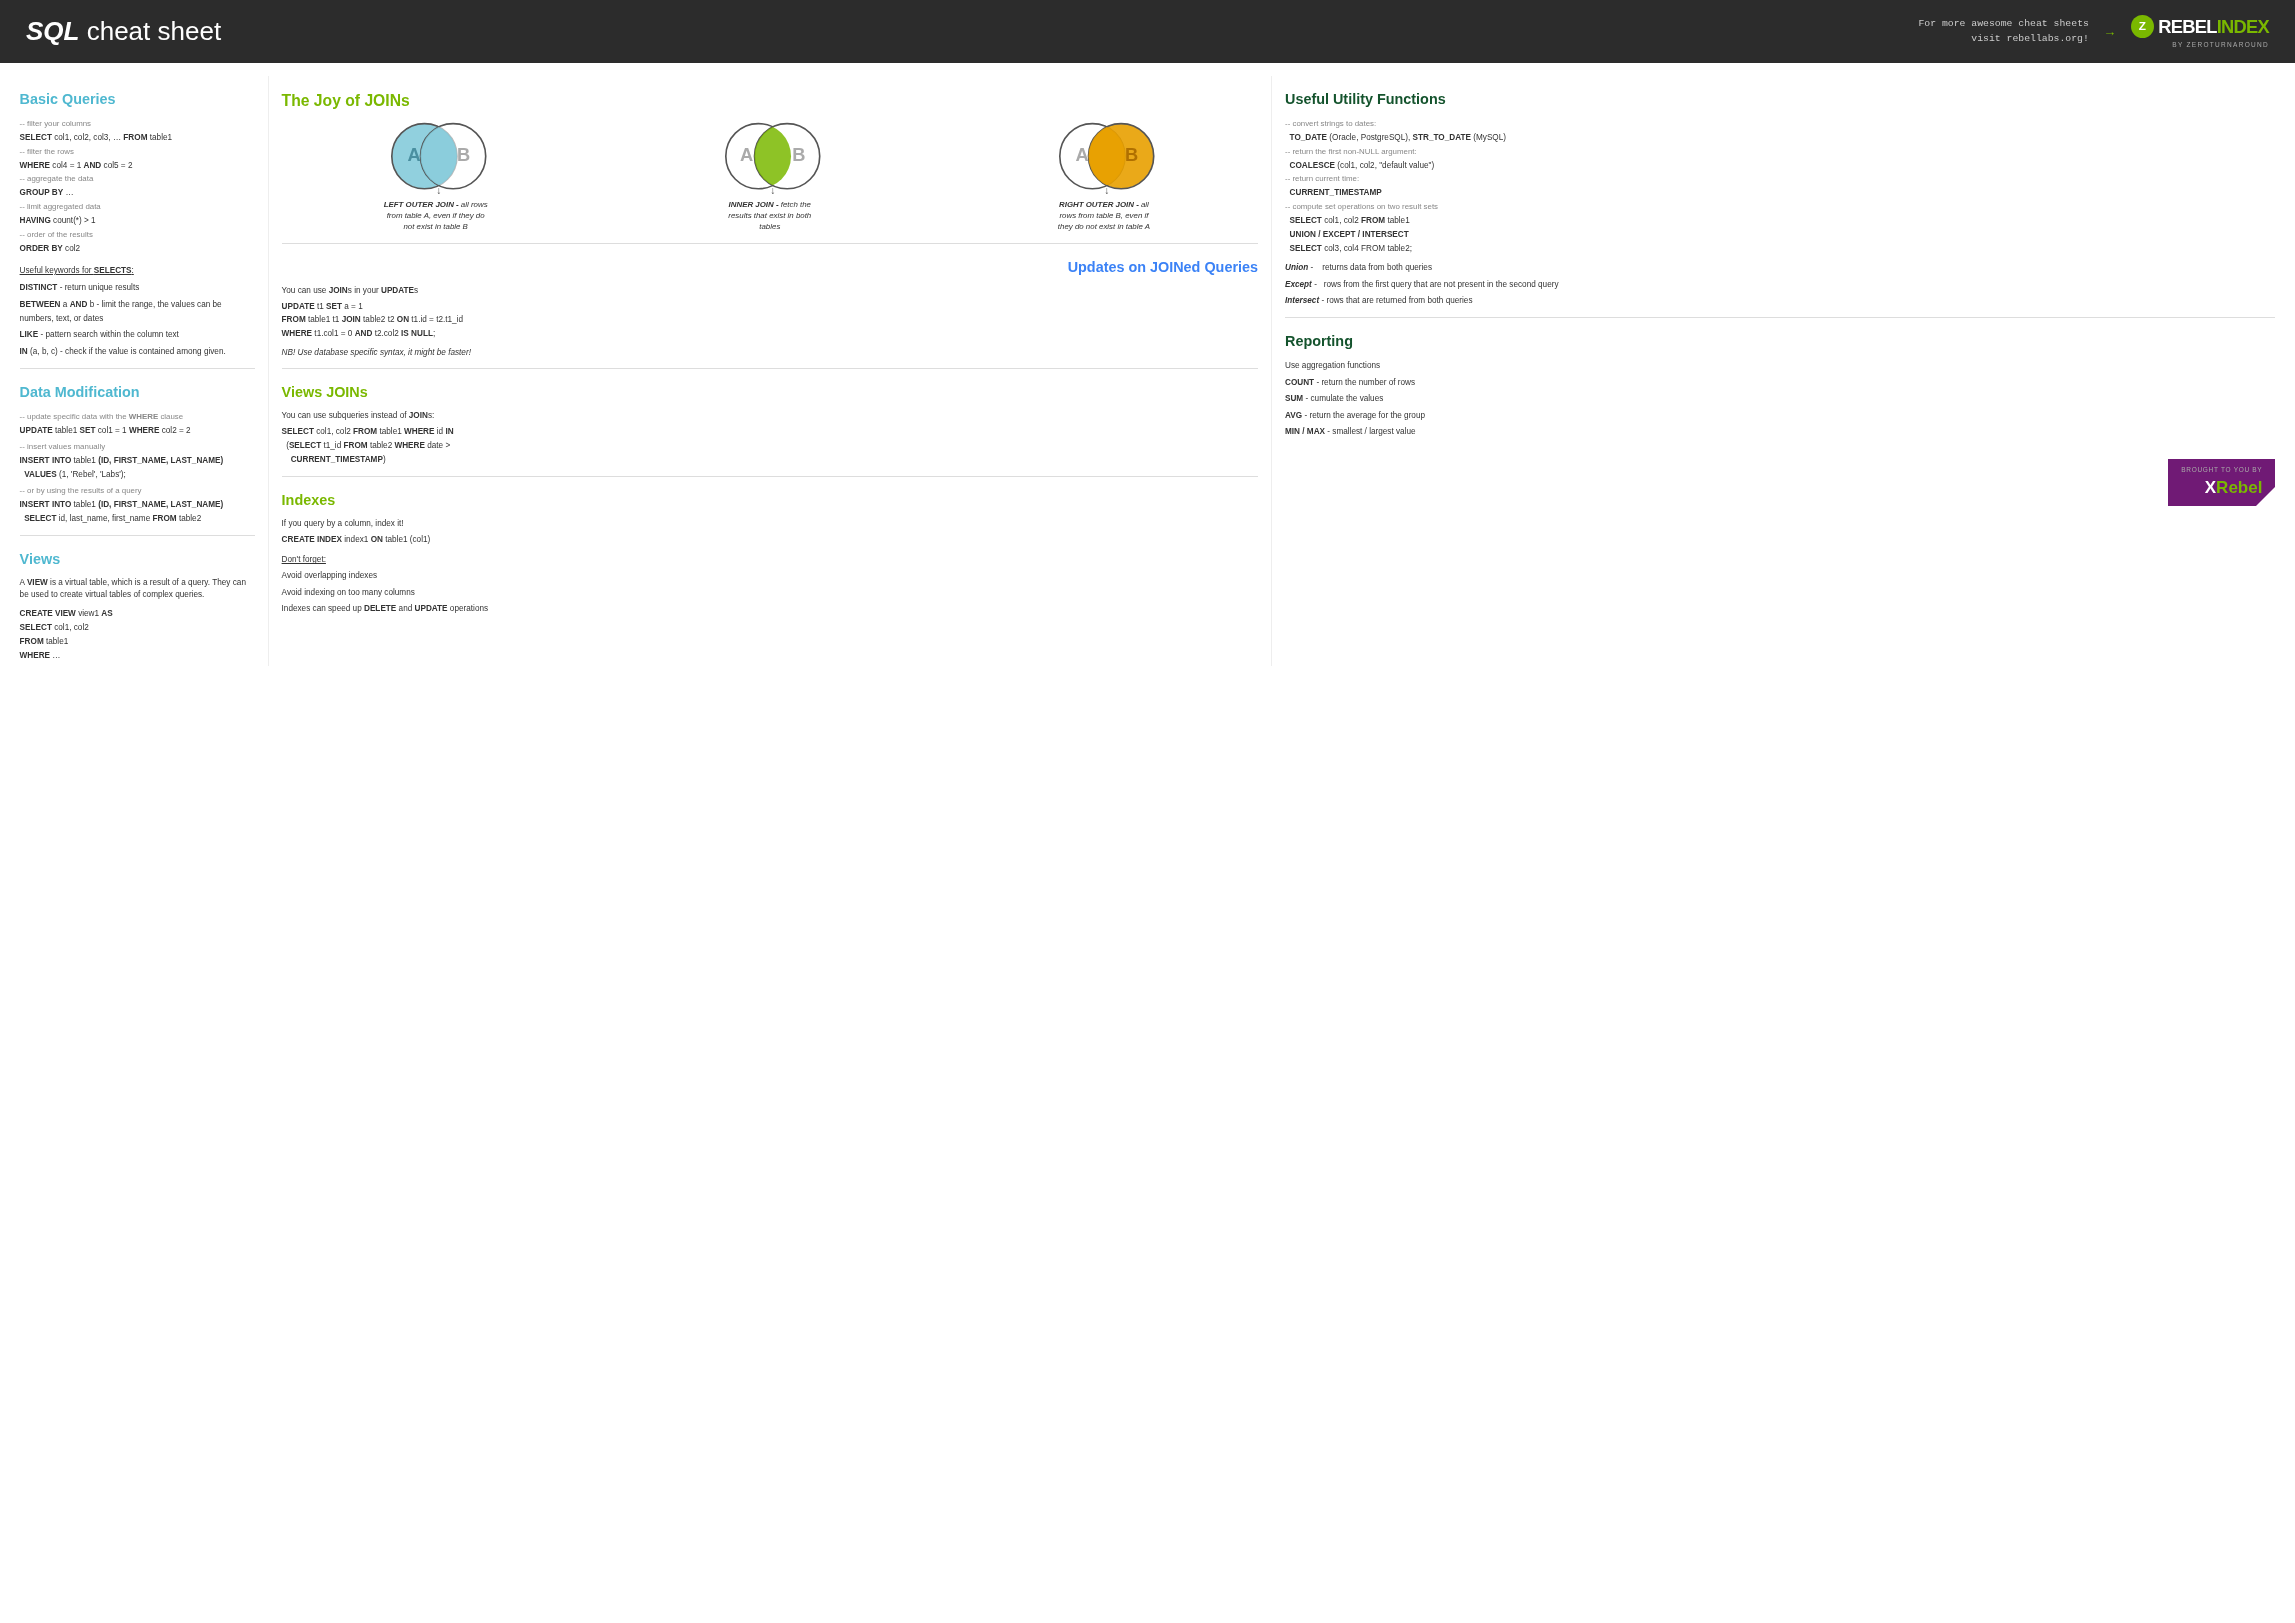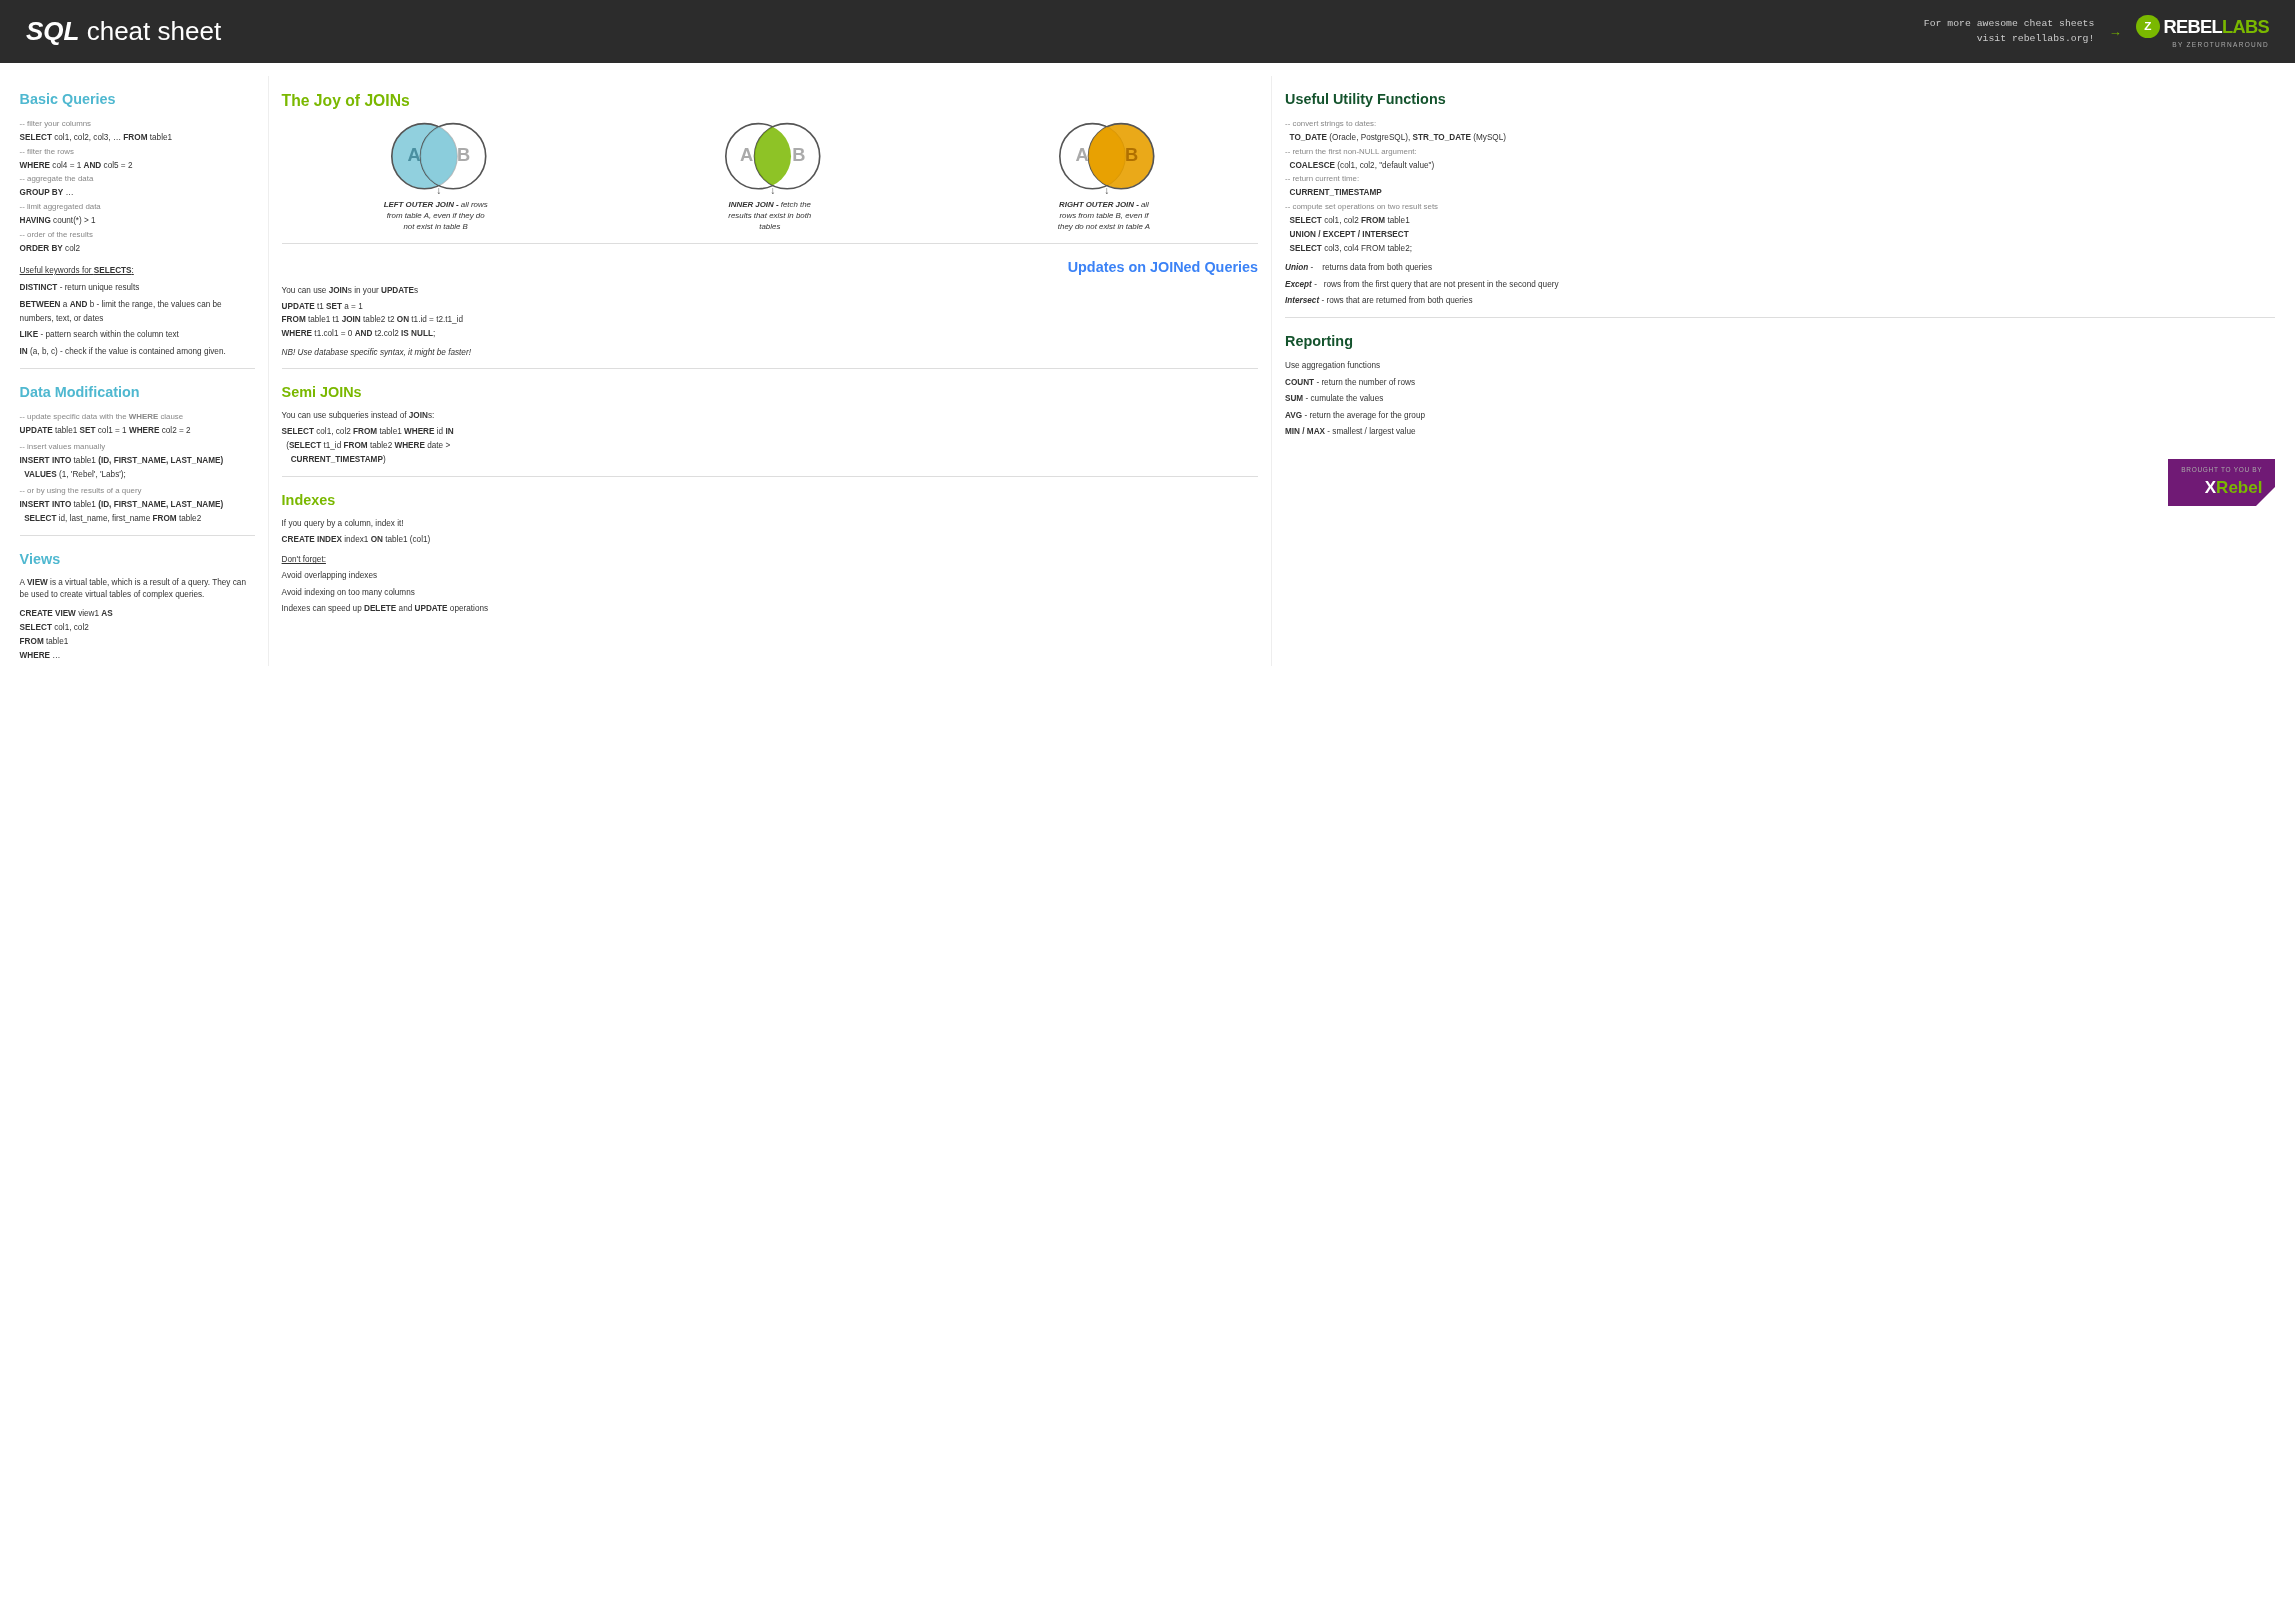--- a/index.html
+++ b/index.html
@@ -176,21 +176,21 @@
       <div>For more awesome cheat sheets</div>
       <div>visit rebellabs.org!</div>
     </div>
     <span class="tagline-arrow">→</span>
     <div class="rebel-logo">
       <div class="rebel-logo-top">
         <div class="rebel-z">
           <span>Z</span>
         </div>
         <div class="rebel-text">
-          <span>REBEL</span><span class="rebel-accent">LABS</span>
+          <span>REBEL</span><span class="rebel-accent">INDEX</span>
         </div>
       </div>
       <div class="rebel-subtext">BY ZEROTURNAROUND</div>
     </div>
   </div>
 </div>
 
 <div class="content">
 
   <div class="col-left">
@@ -333,21 +333,21 @@
         <span class="kw">UPDATE</span> t1 <span class="kw">SET</span> a = 1<br>
         <span class="kw">FROM</span> table1 t1 <span class="kw">JOIN</span> table2 t2 <span class="kw">ON</span> t1.id = t2.t1_id<br>
         <span class="kw">WHERE</span> t1.col1 = 0 <span class="kw">AND</span> t2.col2 <span class="kw">IS NULL</span>;
       </div>
       <p class="desc" style="margin-top:5.2px;font-style:italic;">NB! Use database specific syntax, it might be faster!</p>
     </div>
 
     <hr class="divider">
 
     <div>
-      <div class="section-title" style="color:#7ab800;">Semi JOINs</div>
+      <div class="section-title" style="color:#7ab800;">Views JOINs</div>
       <p class="desc">You can use subqueries instead of <strong>JOIN</strong>s:</p>
       <div class="code-block">
         <span class="kw">SELECT</span> col1, col2 <span class="kw">FROM</span> table1 <span class="kw">WHERE</span> id <span class="kw">IN</span><br>
         &nbsp;&nbsp;(<span class="kw">SELECT</span> t1_id <span class="kw">FROM</span> table2 <span class="kw">WHERE</span> date &gt;<br>
         &nbsp;&nbsp;&nbsp;&nbsp;<span class="kw">CURRENT_TIMESTAMP</span>)
       </div>
     </div>
 
     <hr class="divider">
 

